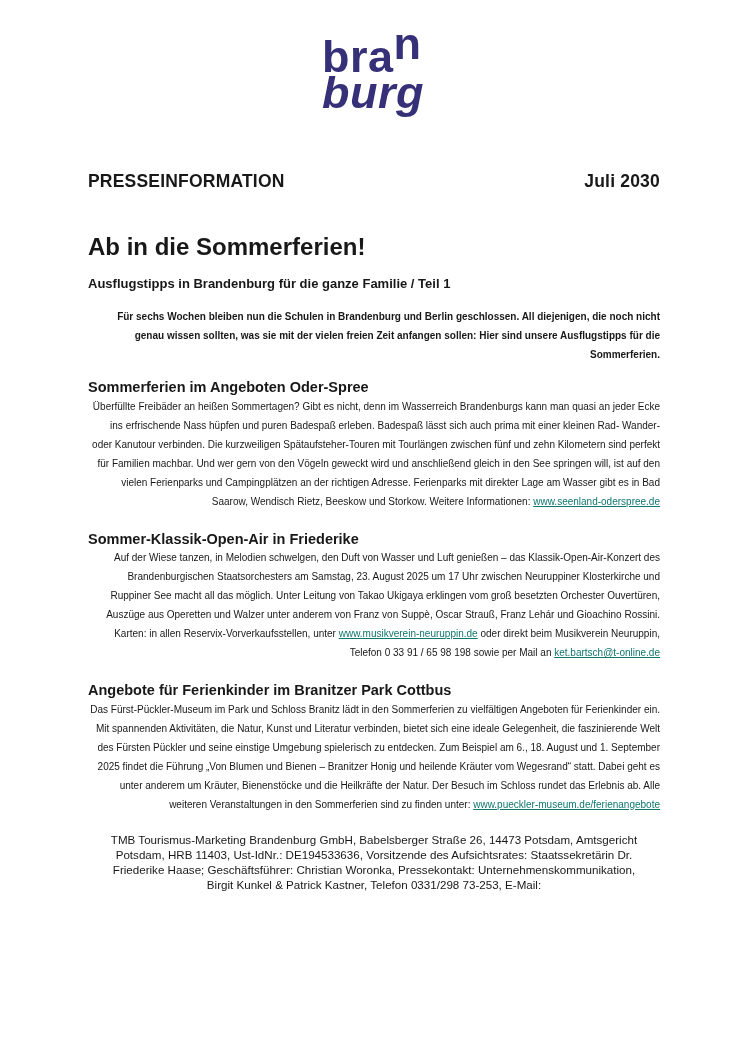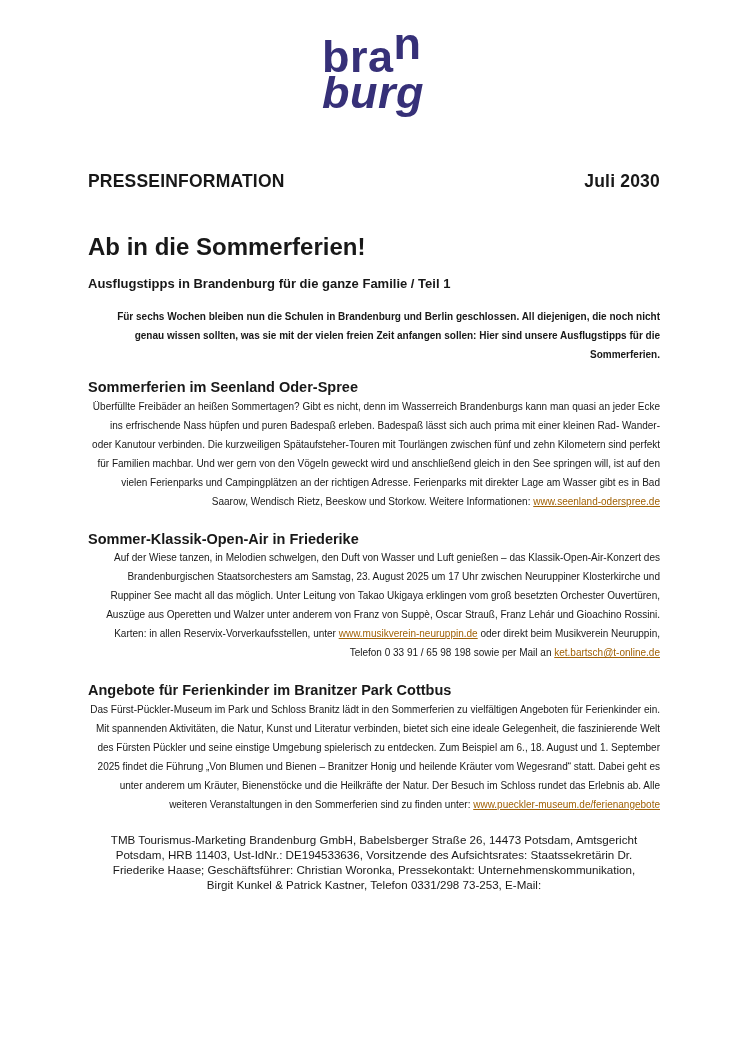--- a/index.html
+++ b/index.html
@@ -31,21 +31,21 @@
 
   .bodytext { font-size:10px; line-height:19px; text-align:right; }
   .intro { margin:16px 0 0; font-weight:700; }
 
   .sec { margin-top:19px; }
   .sec:first-of-type { margin-top:14px; }
   .sec-heading { margin:0; font-size:14.5px; line-height:18.5px; font-weight:700; }
   .sec-body { margin:0; }
 
   .b { font-weight:400; }
-  a.lnk { color:#a16207; text-decoration:underline; cursor:pointer; }
+  a.lnk { color:#0f766e; text-decoration:underline; cursor:pointer; }
 
   .page-footer {
     margin-top:18px; text-align:center;
     font-size:11.6px; line-height:15px; padding:0 22px;
   }
   .page-footer p { margin:0; }
 </style>
 </head>
 <body>
 
@@ -64,21 +64,21 @@
       <span>PRESSEINFORMATION</span>
       <span>Juli 2030</span>
     </div>
 
     <h1 class="title">Ab in die Sommerferien!</h1>
     <h2 class="subtitle">Ausflugstipps in Brandenburg für die ganze Familie / Teil 1</h2>
 
     <p class="bodytext intro">Für sechs Wochen bleiben nun die Schulen in Brandenburg und Berlin geschlossen. All diejenigen, die noch nicht genau wissen sollten, was sie mit der vielen freien Zeit anfangen sollen: Hier sind unsere Ausflugstipps für die Sommerferien.</p>
 
     <section class="sec">
-      <h3 class="sec-heading">Sommerferien im Seenland Oder-Spree</h3>
+      <h3 class="sec-heading">Sommerferien im Angeboten Oder-Spree</h3>
       <p class="bodytext sec-body"><span>Überfüllte Freibäder an heißen Sommertagen? Gibt es nicht, denn im Wasserreich Brandenburgs kann man quasi an jeder Ecke ins erfrischende Nass hüpfen und puren Badespaß erleben. Badespaß lässt sich auch prima mit einer kleinen Rad- Wander- oder Kanutour verbinden. Die kurzweiligen Spätaufsteher-Touren mit Tourlängen zwischen fünf und zehn Kilometern sind perfekt für Familien machbar. Und wer gern von den Vögeln geweckt wird und anschließend gleich in den See springen will, ist auf den vielen Ferienparks und Campingplätzen an der richtigen Adresse. Ferienparks mit direkter Lage am Wasser gibt es in Bad Saarow, Wendisch Rietz, Beeskow und Storkow. Weitere Informationen: </span><a class="lnk" href="#">www.seenland-oderspree.de</a></p>
     </section>
 
     <section class="sec">
       <h3 class="sec-heading">Sommer-Klassik-Open-Air in Friederike</h3>
       <p class="bodytext sec-body"><span>Auf der Wiese tanzen, in Melodien schwelgen, den Duft von Wasser und Luft genießen – das Klassik-Open-Air-Konzert des Brandenburgischen Staatsorchesters am Samstag, </span><span class="b">23. August 2025</span><span> um 17 Uhr zwischen Neuruppiner Klosterkirche und Ruppiner See macht all das möglich. Unter Leitung von Takao Ukigaya erklingen vom groß besetzten Orchester Ouvertüren, Auszüge aus Operetten und Walzer unter anderem von Franz von Suppè, Oscar Strauß, Franz Lehár und Gioachino Rossini. </span><span class="b">Karten</span><span>: in allen Reservix-Vorverkaufsstellen, unter </span><a class="lnk" href="#">www.musikverein-neuruppin.de</a><span> oder direkt beim Musikverein Neuruppin, Telefon 0 33 91 / 65 98 198 sowie per Mail an </span><a class="lnk" href="#">ket.bartsch@t-online.de</a></p>
     </section>
 
     <section class="sec">
       <h3 class="sec-heading">Angebote für Ferienkinder im Branitzer Park Cottbus</h3>

